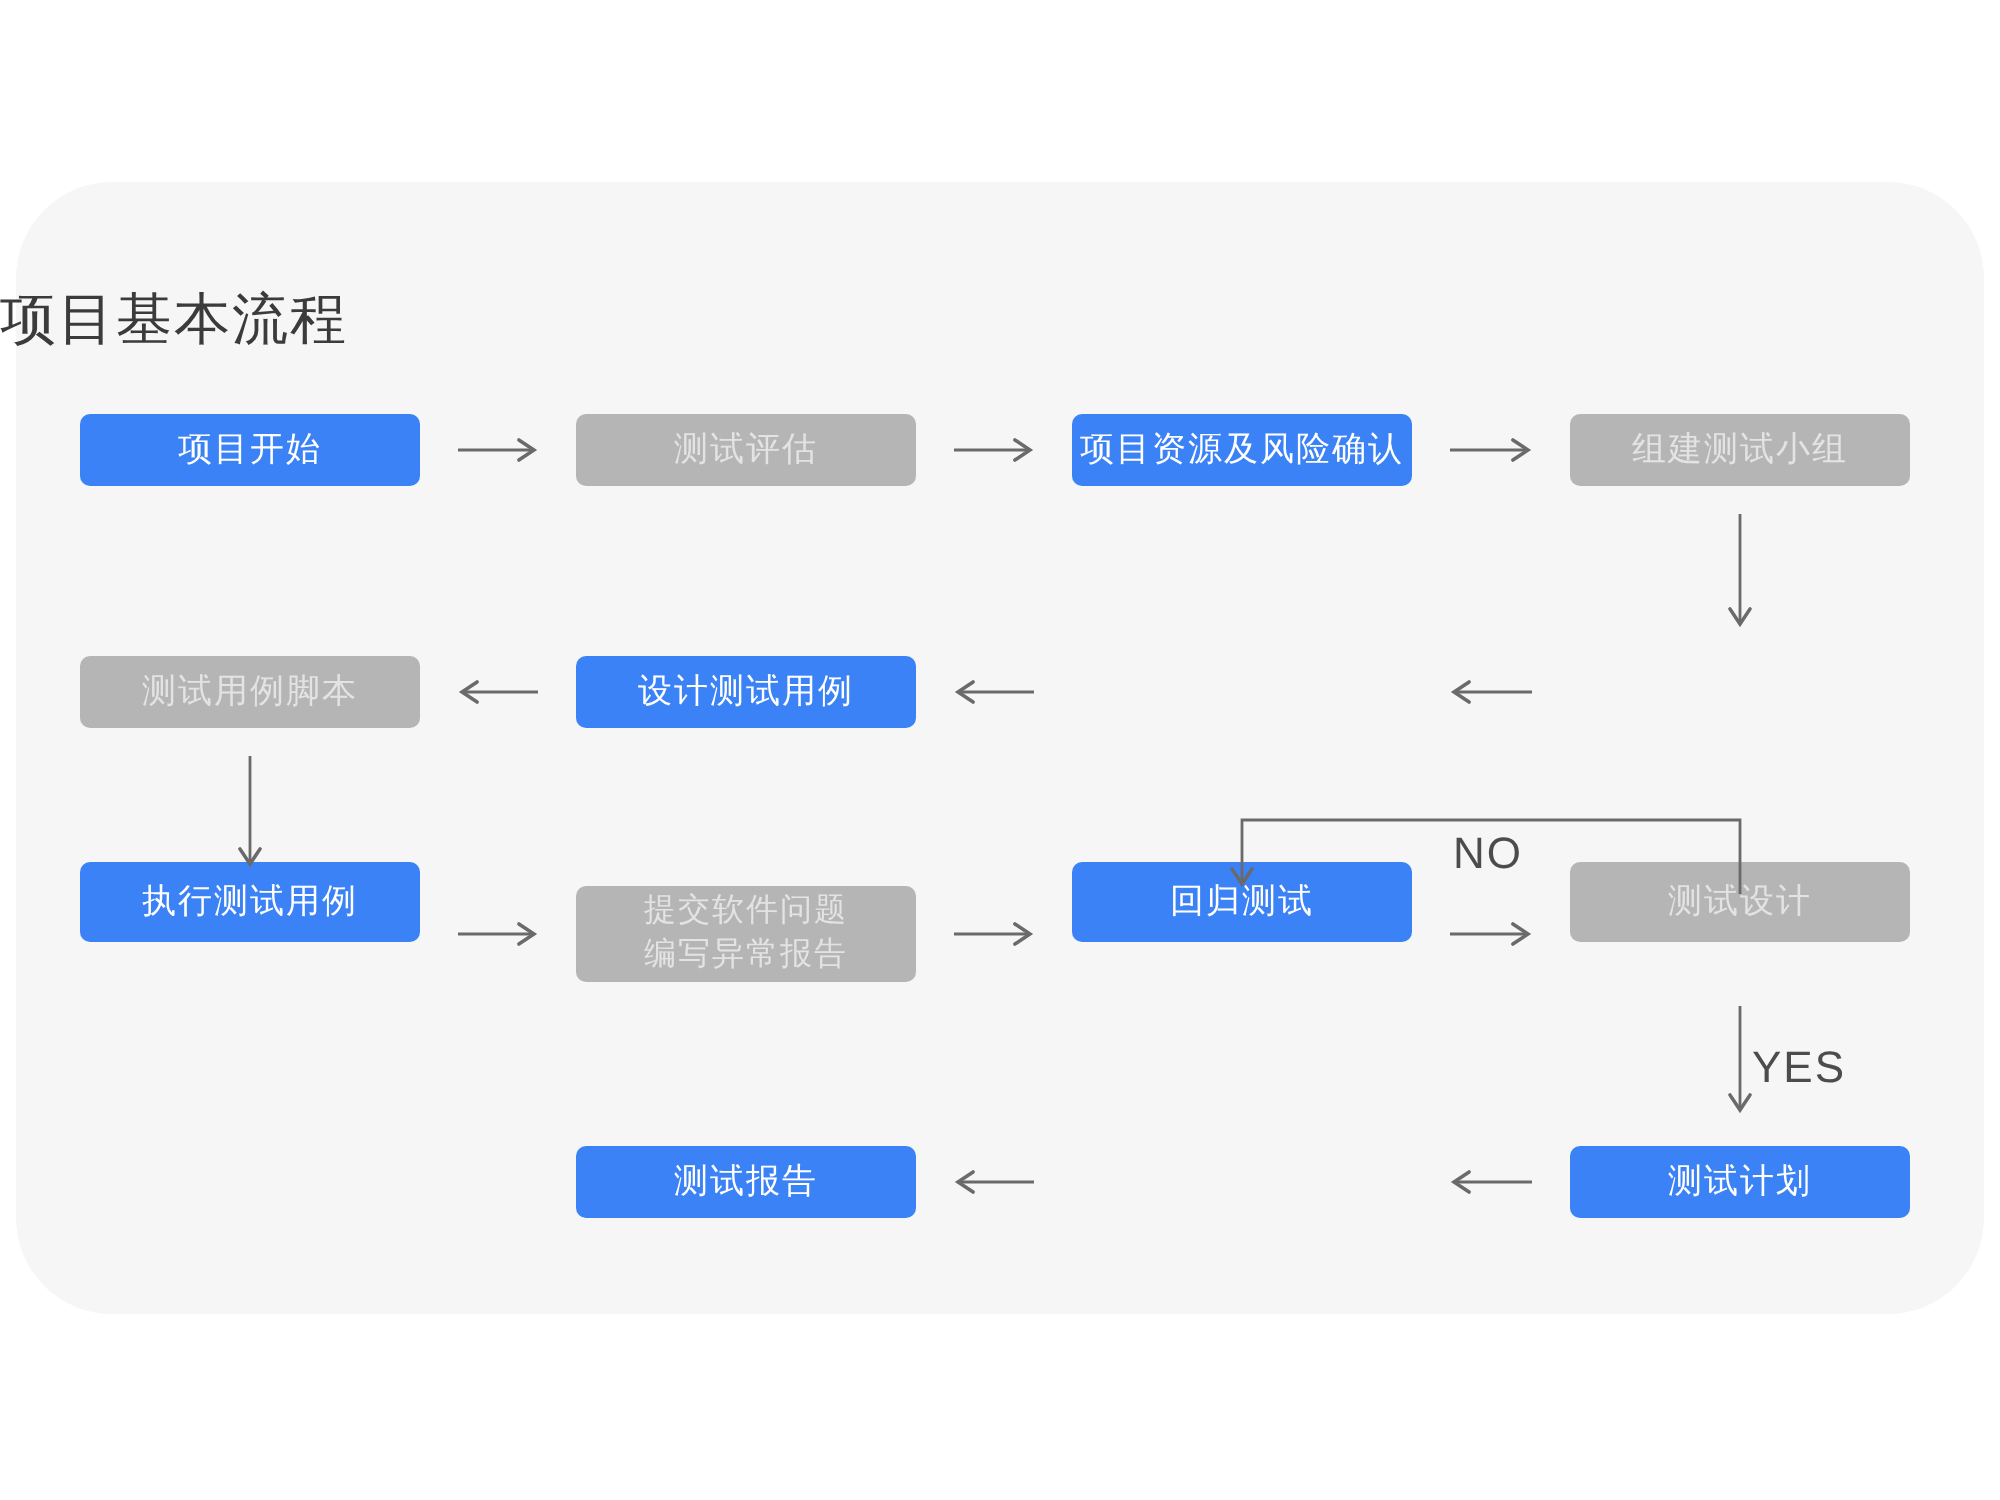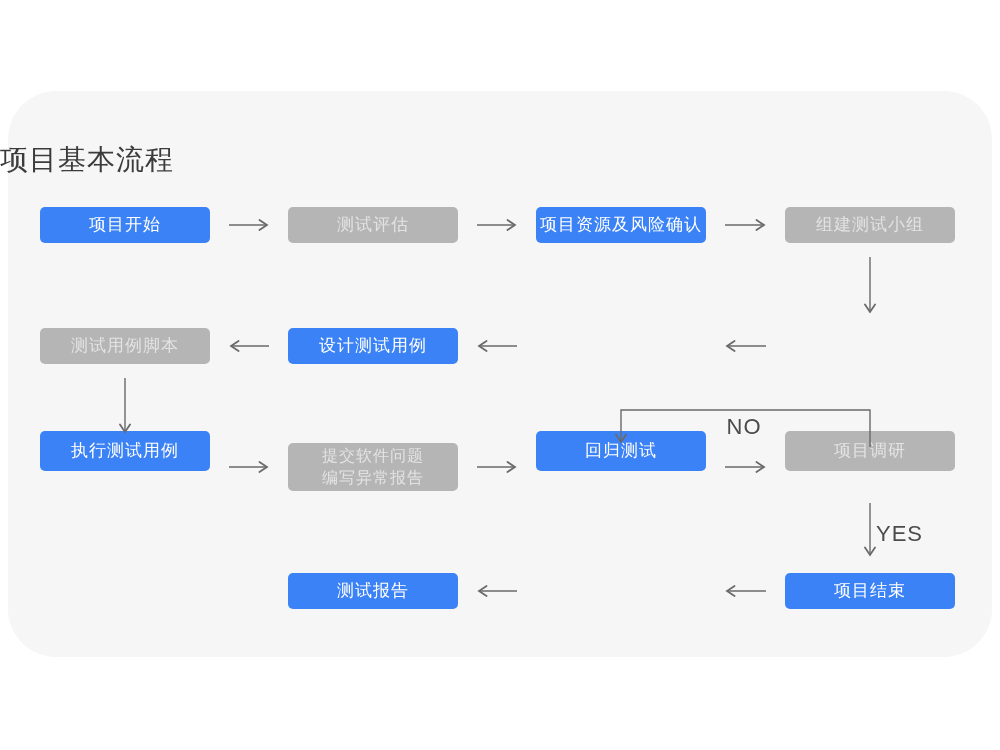--- a/index.html
+++ b/index.html
@@ -101,24 +101,24 @@
   <div class="node purple r1 c3">项目资源及风险确认</div>
   <div class="node gray r1 c4">组建测试小组</div>
 
   <div class="node gray r2 c1">测试用例脚本</div>
   <div class="node purple r2 c2">设计测试用例</div>
 
   <div class="node purple r3 c1">执行测试用例</div>
   <div class="node gray r3tall c2">提交软件问题
 编写异常报告</div>
   <div class="node purple r3 c3">回归测试</div>
-  <div class="node gray r3 c4">项目调研</div>
+  <div class="node gray r3 c4">测试设计</div>
 
   <div class="node purple r4 c2">测试报告</div>
-  <div class="node purple r4 c4">项目结束</div>
+  <div class="node purple r4 c4">测试计划</div>
 
   <div class="edge-label no">NO</div>
   <div class="edge-label yes">YES</div>
 
   <svg class="arrows" width="1000" height="750" viewBox="0 0 1000 750">
     <defs>
       <marker id="ah" viewBox="0 0 10 10" refX="7" refY="5" markerWidth="9" markerHeight="9" orient="auto">
         <path d="M1,1 L7,5 L1,9" fill="none" stroke="#6a6a6a" stroke-width="1.3" stroke-linecap="round"></path>
       </marker>
     </defs>

